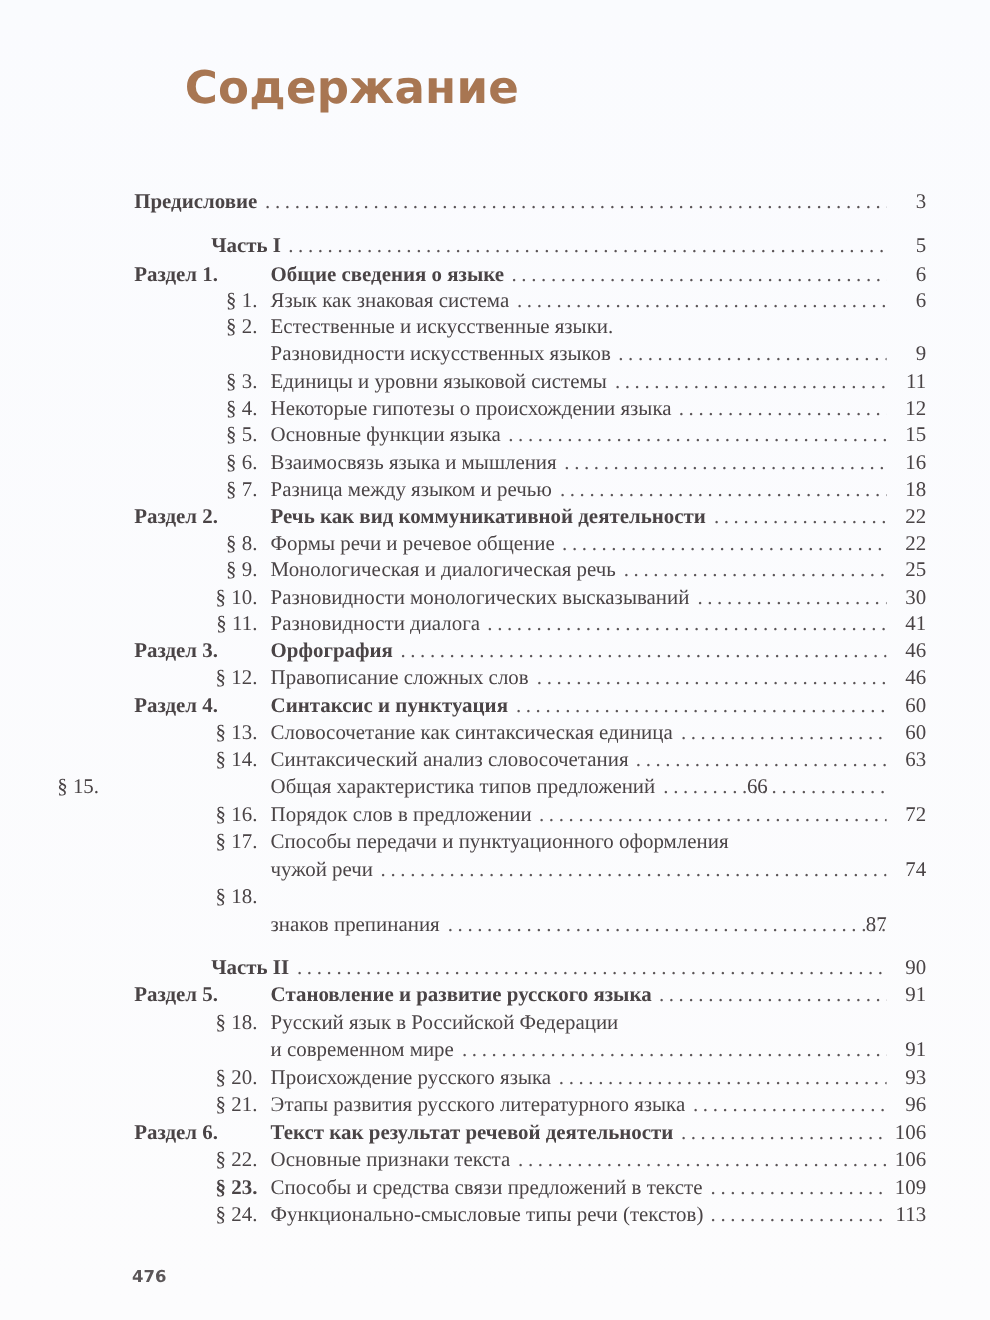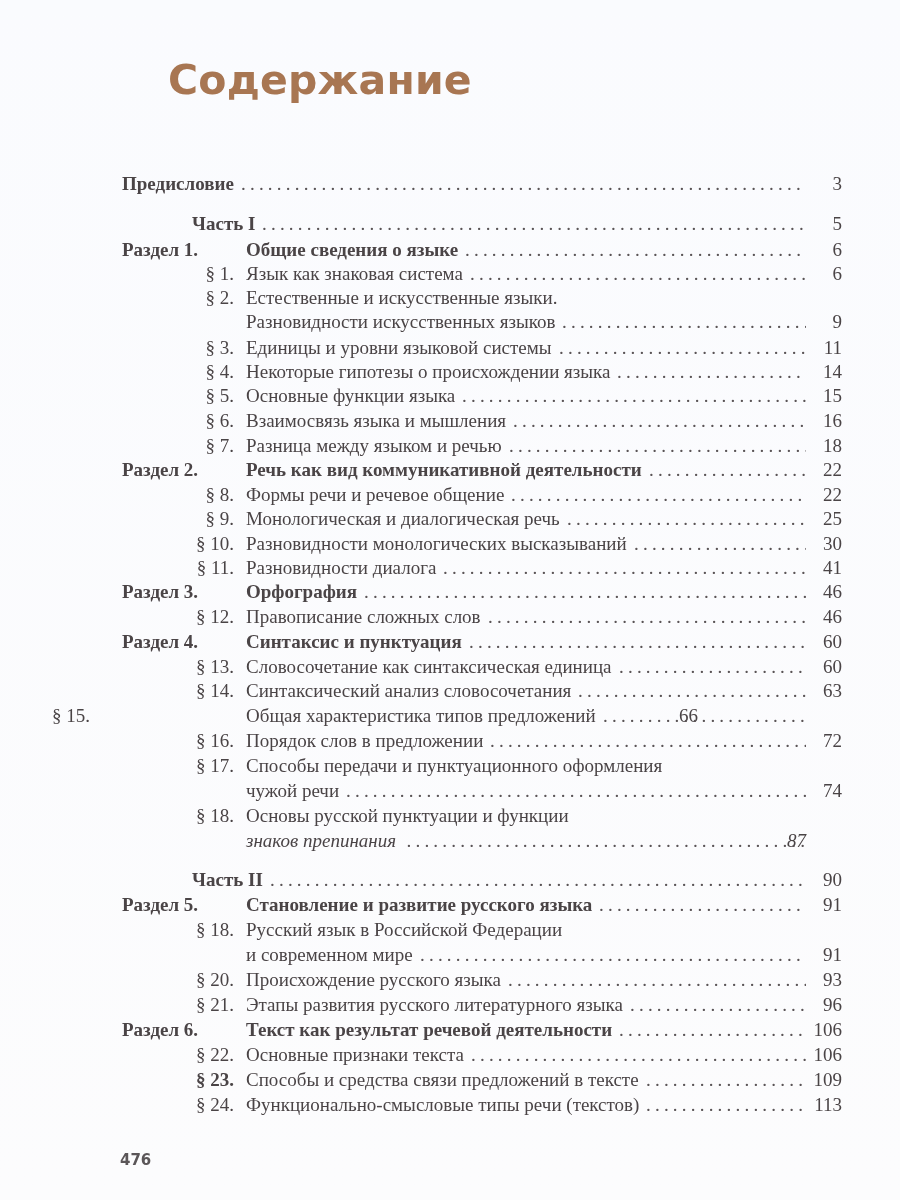--- a/index.html
+++ b/index.html
@@ -118,21 +118,21 @@
       </div>
       <div class="row" style="top: 168px; left: 0px; width: 900px;">
         <span class="num-prefix" style="right: 666px;">§ 3.</span>
         <span class="label" style="left: 246px;">Единицы и уровни языковой системы</span>
         <span class="page-num">11</span>
         <span class="leader" style="left: 559px; width: 247px;">..........................................................................................</span>
       </div>
       <div class="row" style="top: 192px; left: 0px; width: 900px;">
         <span class="num-prefix" style="right: 666px;">§ 4.</span>
         <span class="label" style="left: 246px;">Некоторые гипотезы о происхождении языка</span>
-        <span class="page-num">14</span>
+        <span class="page-num">12</span>
         <span class="leader" style="left: 617px; width: 189px;">..........................................................................................</span>
       </div>
       <div class="row" style="top: 216px; left: 0px; width: 900px;">
         <span class="num-prefix" style="right: 666px;">§ 5.</span>
         <span class="label" style="left: 246px;">Основные функции языка</span>
         <span class="page-num">15</span>
         <span class="leader" style="left: 462px; width: 344px;">..........................................................................................</span>
       </div>
       <div class="row" style="top: 241px; left: 0px; width: 900px;">
         <span class="num-prefix" style="right: 666px;">§ 6.</span>
@@ -222,23 +222,22 @@
         <span class="num-prefix" style="right: 666px;">§ 17.</span>
         <span class="label" style="left: 246px;">Способы передачи и пунктуационного оформления</span>
       </div>
       <div class="row" style="top: 611px; left: 0px; width: 900px;">
         <span class="label" style="left: 246px;">чужой речи</span>
         <span class="page-num">74</span>
         <span class="leader" style="left: 346px; width: 460px;">..........................................................................................</span>
       </div>
       <div class="row" style="top: 636px; left: 0px; width: 900px;">
         <span class="num-prefix" style="right: 666px;">§ 18.</span>
-        <span class="label" style="left: 246px;">Основы русской пунктуации и функции</span>
-      </div>
-      <div class="row" style="top: 661px; left: 0px; width: 864px; font-style: italic;">
+      </div>
+      <div class="row" style="top: 661px; left: 0px; width: 864px;">
         <span class="label" style="left: 246px;">знаков препинания</span>
         <span class="page-num">87</span>
         <span class="leader" style="left: 407px; width: 399px;">..........................................................................................</span>
       </div>
       <div class="row" style="top: 700px; left: 0px; width: 900px;">
         <span class="label bold" style="left: 192px;">Часть II</span>
         <span class="page-num">90</span>
         <span class="leader" style="left: 270px; width: 536px;">..........................................................................................</span>
       </div>
       <div class="row" style="top: 725px; left: 0px; width: 900px;">

